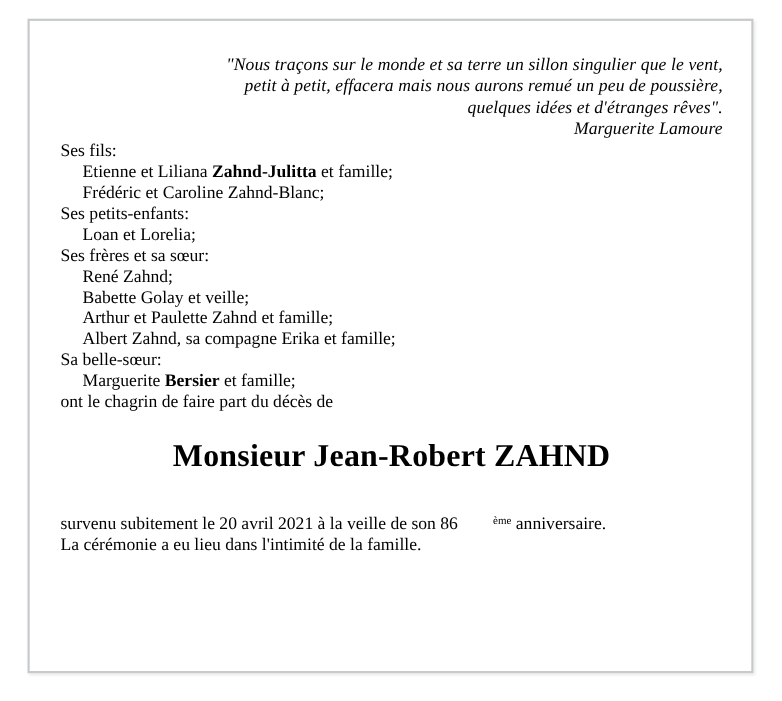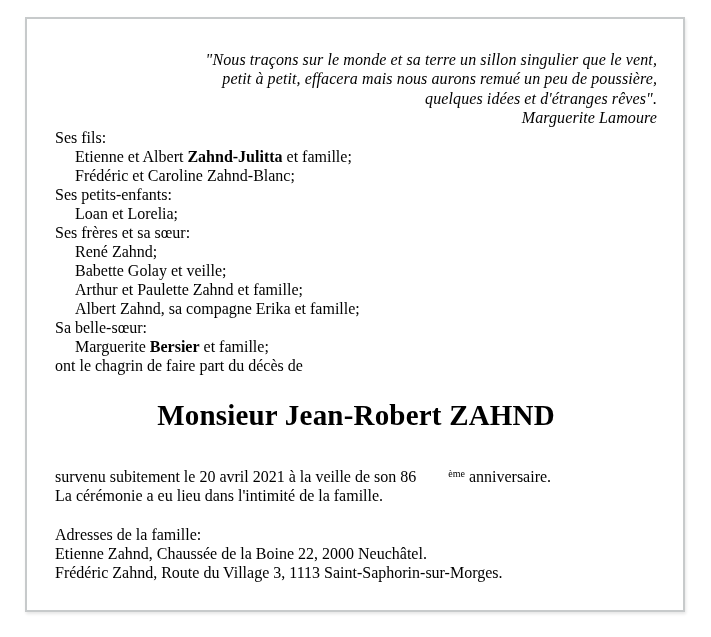--- a/index.html
+++ b/index.html
@@ -74,40 +74,35 @@
 
   <div class="quote">
     <div class="quote-line">"Nous traçons sur le monde et sa terre un sillon singulier que le vent,</div>
     <div class="quote-line">petit à petit, effacera mais nous aurons remué un peu de poussière,</div>
     <div class="quote-line">quelques idées et d'étranges rêves".</div>
     <div class="quote-author">Marguerite Lamoure</div>
   </div>
 
   <div class="family">
     <div class="fam-line"><span>Ses fils:</span></div>
-    <div class="fam-line indent"><span>Etienne et Albert </span><span class="bold">Zahnd-Julitta</span><span> et famille;</span></div>
+    <div class="fam-line indent"><span>Etienne et Liliana </span><span class="bold">Zahnd-Julitta</span><span> et famille;</span></div>
     <div class="fam-line indent"><span>Frédéric et Caroline Zahnd-Blanc;</span></div>
     <div class="fam-line"><span>Ses petits-enfants:</span></div>
     <div class="fam-line indent"><span>Loan et Lorelia;</span></div>
     <div class="fam-line"><span>Ses frères et sa sœur:</span></div>
     <div class="fam-line indent"><span>René Zahnd;</span></div>
     <div class="fam-line indent"><span>Babette Golay et veille;</span></div>
     <div class="fam-line indent"><span>Arthur et Paulette Zahnd et famille;</span></div>
     <div class="fam-line indent"><span>Albert Zahnd, sa compagne Erika et famille;</span></div>
     <div class="fam-line"><span>Sa belle-sœur:</span></div>
     <div class="fam-line indent"><span>Marguerite </span><span class="bold">Bersier</span><span> et famille;</span></div>
     <div class="fam-line"><span>ont le chagrin de faire part du décès de</span></div>
   </div>
 
   <h1 class="deceased-name">Monsieur Jean-Robert ZAHND</h1>
 
   <div class="details">
     <div class="detail-line"><span>survenu subitement le 20 avril 2021 à la veille de son 86</span><span class="sup">ème</span><span> anniversaire.</span></div>
     <div class="detail-line">La cérémonie a eu lieu dans l'intimité de la famille.</div>
   </div>
 
-  <div class="addresses">
-    <div>Adresses de la famille:</div>
-    <div>Etienne Zahnd, Chaussée de la Boine 22, 2000 Neuchâtel.</div>
-    <div>Frédéric Zahnd, Route du Village 3, 1113 Saint-Saphorin-sur-Morges.</div>
-  </div>
 
 </div>
 
 </body></html>

